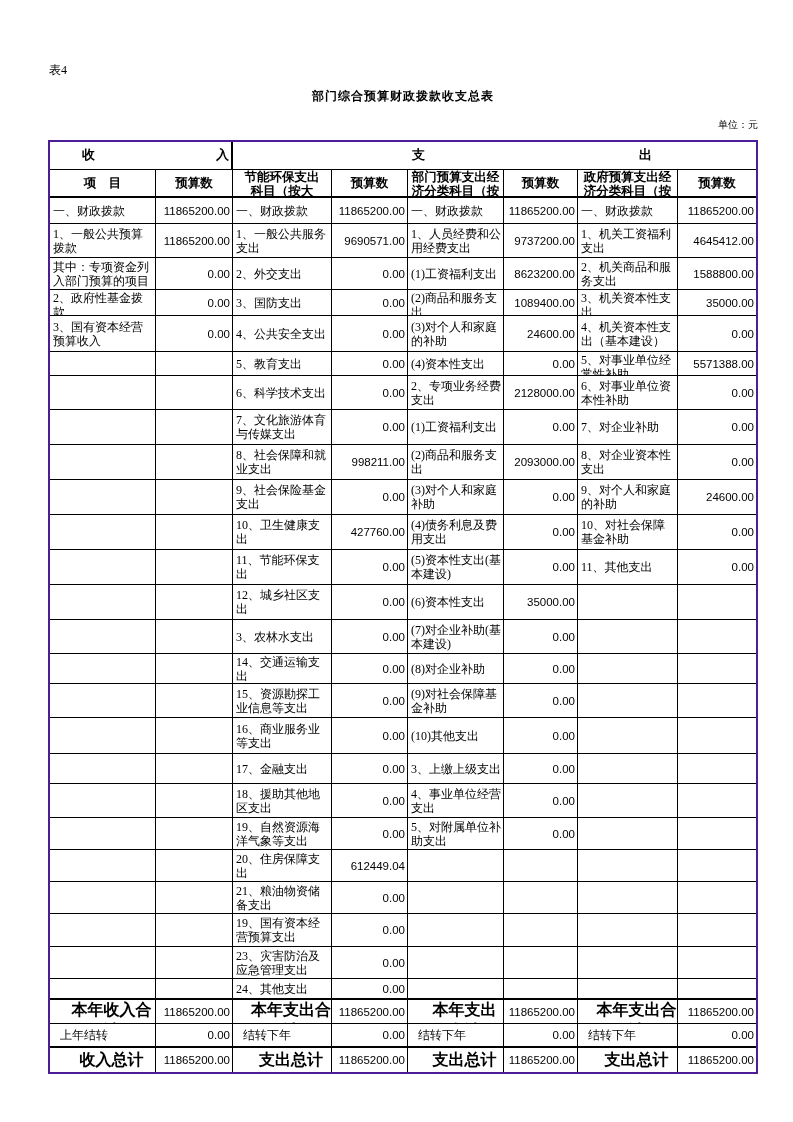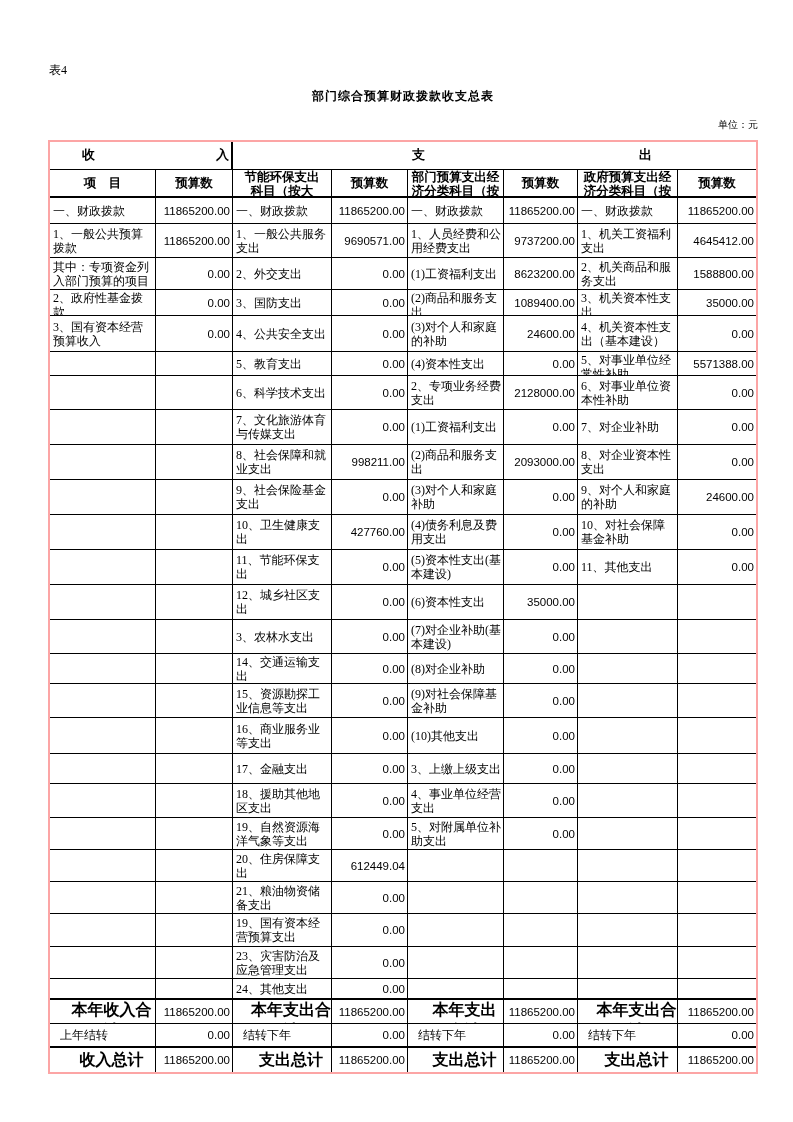--- a/index.html
+++ b/index.html
@@ -23,21 +23,21 @@
     font-weight:bold;font-size:12px;letter-spacing:1px;
   }
   .unit-note{
     position:absolute;top:118px;right:35px;
     font-size:10px;
   }
   .grid{
     position:absolute;left:48px;top:140px;
     width:710px;
     box-sizing:border-box;
-    border:2px solid #fca5a5;
+    border:2px solid #4c1d95;
     display:grid;
     grid-template-columns:106px 77px 99px 76px 96px 74px 100px 78px;
     background:#fff;
   }
   .c{
     border-right:1px solid #000;
     border-bottom:1px solid #000;
     overflow:hidden;
     display:flex;
     align-items:safe center;

